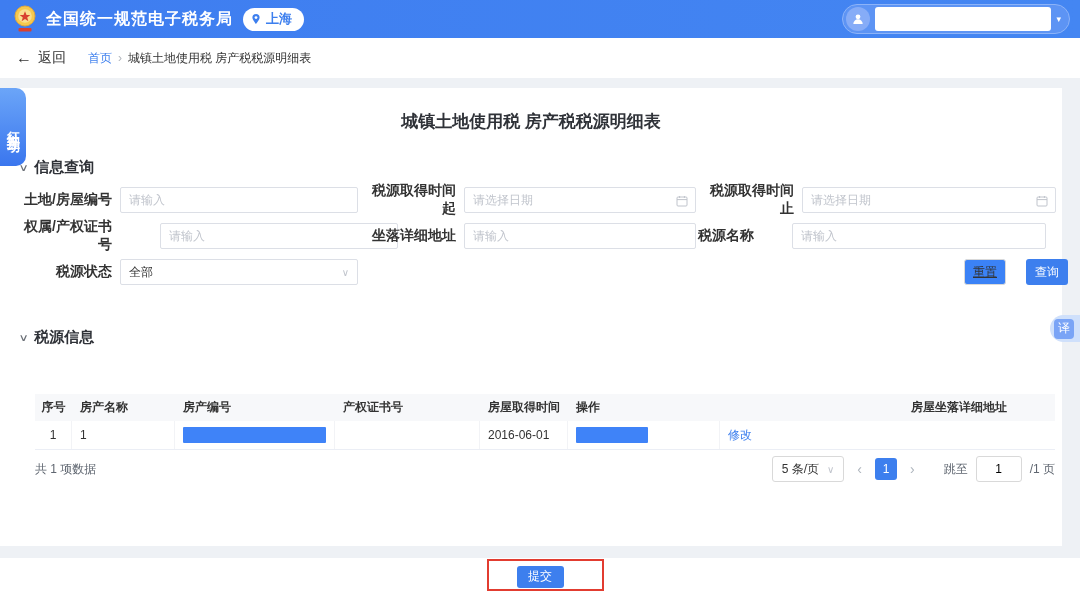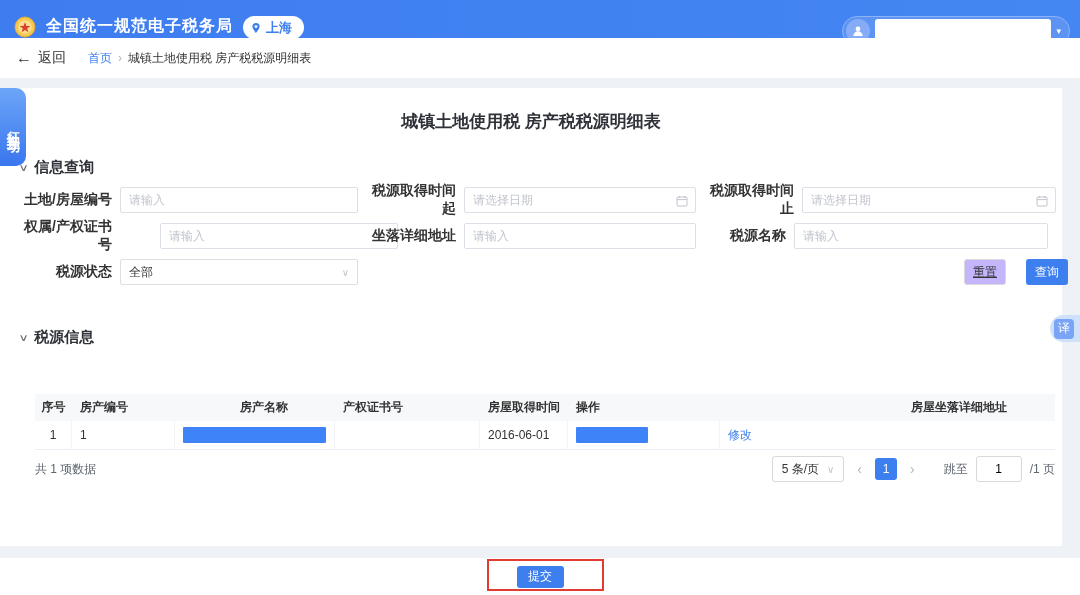--- a/index.html
+++ b/index.html
@@ -2,21 +2,21 @@
 <html><head>
 <meta charset="utf-8">
 <style>
   * { margin:0; padding:0; box-sizing:border-box; }
   html,body { width:1080px; height:595px; overflow:hidden; background:#eef1f5;
     font-family:"Liberation Sans","DejaVu Sans",sans-serif; }
   .stage { position:relative; width:1080px; height:595px; }
 
   
   .topbar { position:absolute; top:0; left:0; width:1080px; height:38px;
-    background:linear-gradient(90deg,#3e7df0,#4486f2); display:flex; padding:16px 10px; }
+    background:linear-gradient(90deg,#3e7df0,#4486f2); display:flex; align-items:center; padding:16px 10px; }
   .logo { width:26px; height:28px; margin:0 8px 0 2px; flex:0 0 auto; }
   .app-title { color:#fff; font-size:16px; font-weight:bold; letter-spacing:1px; }
   .loc-pill { background:#fff; border-radius:12px; height:23px; display:flex; align-items:center;
     gap:4px; padding:0 12px 0 7px; margin-left:10px; color:#3d7fee; font-size:13px; font-weight:bold; }
   .user-box { margin-left:auto; display:flex; align-items:center; background:#5d94f4;
     border:1px solid #8cb3f8; border-radius:15px; height:30px; padding:2px 3px; width:228px; }
   .avatar { width:24px; height:24px; border-radius:50%; background:#86acf7; display:flex;
     align-items:center; justify-content:center; flex:0 0 auto; }
   .user-field { flex:1; height:24px; background:#fff; border:none; border-radius:3px; margin:0 5px;
     font-size:12px; padding:0 6px; }
@@ -51,21 +51,21 @@
   .fbox input { width:100%; height:100%; border:none; outline:none; font-size:12px; padding:0 8px;
     background:transparent; font-family:inherit; }
   .fbox input::placeholder { color:#c0c4cc; }
   .cal-icon { position:absolute; right:7px; top:7px; pointer-events:none; }
   .selbox { padding:0 8px; font-size:12px; color:#333; cursor:pointer; }
   .selbox .selval { flex:1; }
   .sel-caret { color:#c0c4cc; font-size:10px; }
 
   .btn { position:absolute; height:26px; border-radius:3px; font-size:12px; display:flex;
     align-items:center; justify-content:center; cursor:pointer; border:1px solid transparent; }
-  .btn-plain { background:#c4b5fd; border-color:#d9d9d9; color:#333;text-decoration:underline; }
+  .btn-plain { background:#3b82f6; border-color:#d9d9d9; color:#333;text-decoration:underline; }
   .btn-primary { background:#3d7fee; color:#fff;margin-left:12px; }
 
   
   .tabs { position:absolute; top:272px; left:38px; display:flex; gap:38px; font-size:13px; }
   .tab { padding-bottom:7px; cursor:pointer; }
   .tab-inactive { color:#aab2bc; }
   .tab-active { color:#3d7fee; font-weight:bold; border-bottom:2px solid #3d7fee; }
 
   
   .table { position:absolute; top:306px; left:35px; width:1020px; font-size:12px; color:#333; }
@@ -199,21 +199,21 @@
       <span class="fbox" style="width:238px;">
         <input placeholder="请输入" style="">
       </span>
     </div>
     <div class="field" style="top:135px; left:366px;">
       <span class="flabel" style="width:90px;">坐落详细地址</span>
       <span class="fbox" style="width:232px;">
         <input placeholder="请输入" style="">
       </span>
     </div>
-    <div class="field" style="top:135px; left:696px;">
+    <div class="field" style="top:135px; left:664px;gap:30px;">
       <span class="flabel" style="width:90px;">税源名称</span>
       <span class="fbox" style="width:254px;">
         <input placeholder="请输入" style="">
       </span>
     </div>
 
     <div class="field" style="top:171px; left:20px;">
       <span class="flabel" style="width:92px;">税源状态</span>
       <span class="fbox selbox" style="width:238px;">
         <span class="selval">全部</span>
@@ -225,22 +225,22 @@
 
     <div class="section-hd" style="top:240px; left:20px;">
       <span class="sec-caret">∨</span>
       <span>税源信息</span>
     </div>
 
 
     <div class="table">
       <div class="trow thead">
         <div class="tcell c1">序号</div>
+        <div class="tcell c2">房产名称</div>
         <div class="tcell c3">房产编号</div>
-        <div class="tcell c2">房产名称</div>
         <div class="tcell c4">产权证书号</div>
         <div class="tcell c5">房屋取得时间</div>
         <div class="tcell c7">操作</div>
         <div class="tcell c6">房屋坐落详细地址</div>
       </div>
       <div class="trow tbody-row">
         <div class="tcell c1">1</div>
         <div class="tcell c2">1</div>
         <div class="tcell c3">
           <span class="redact r-num"></span>

